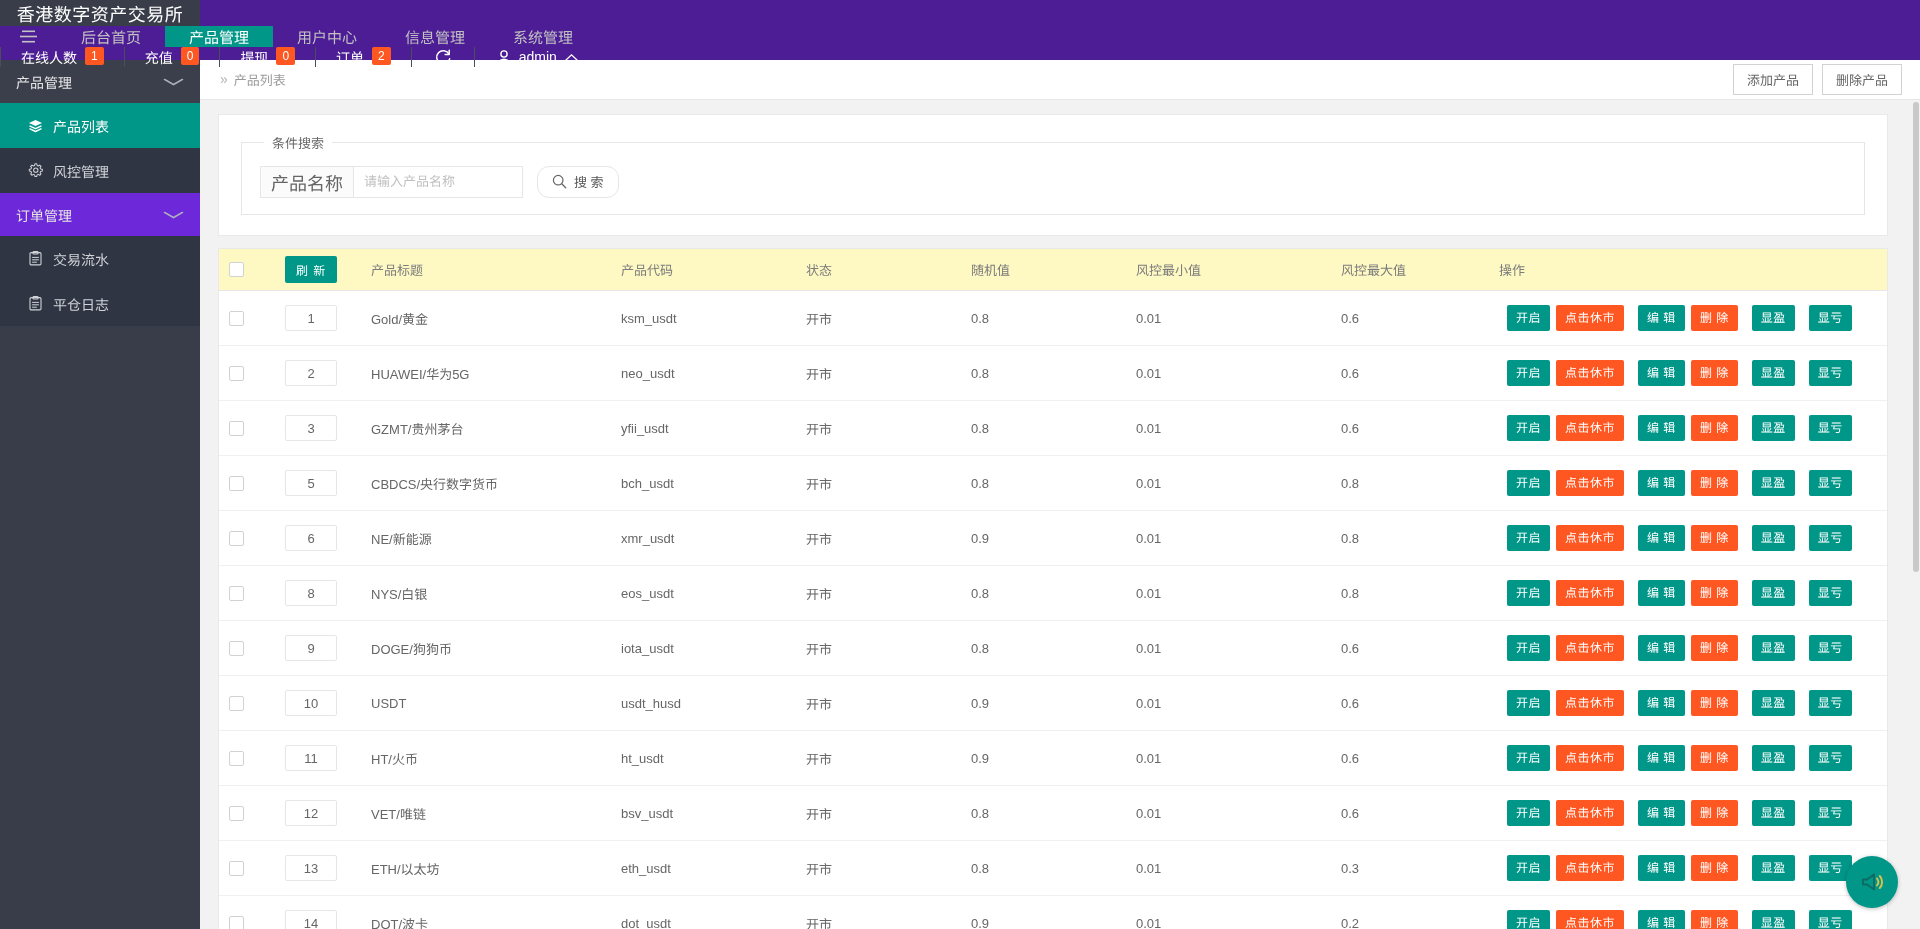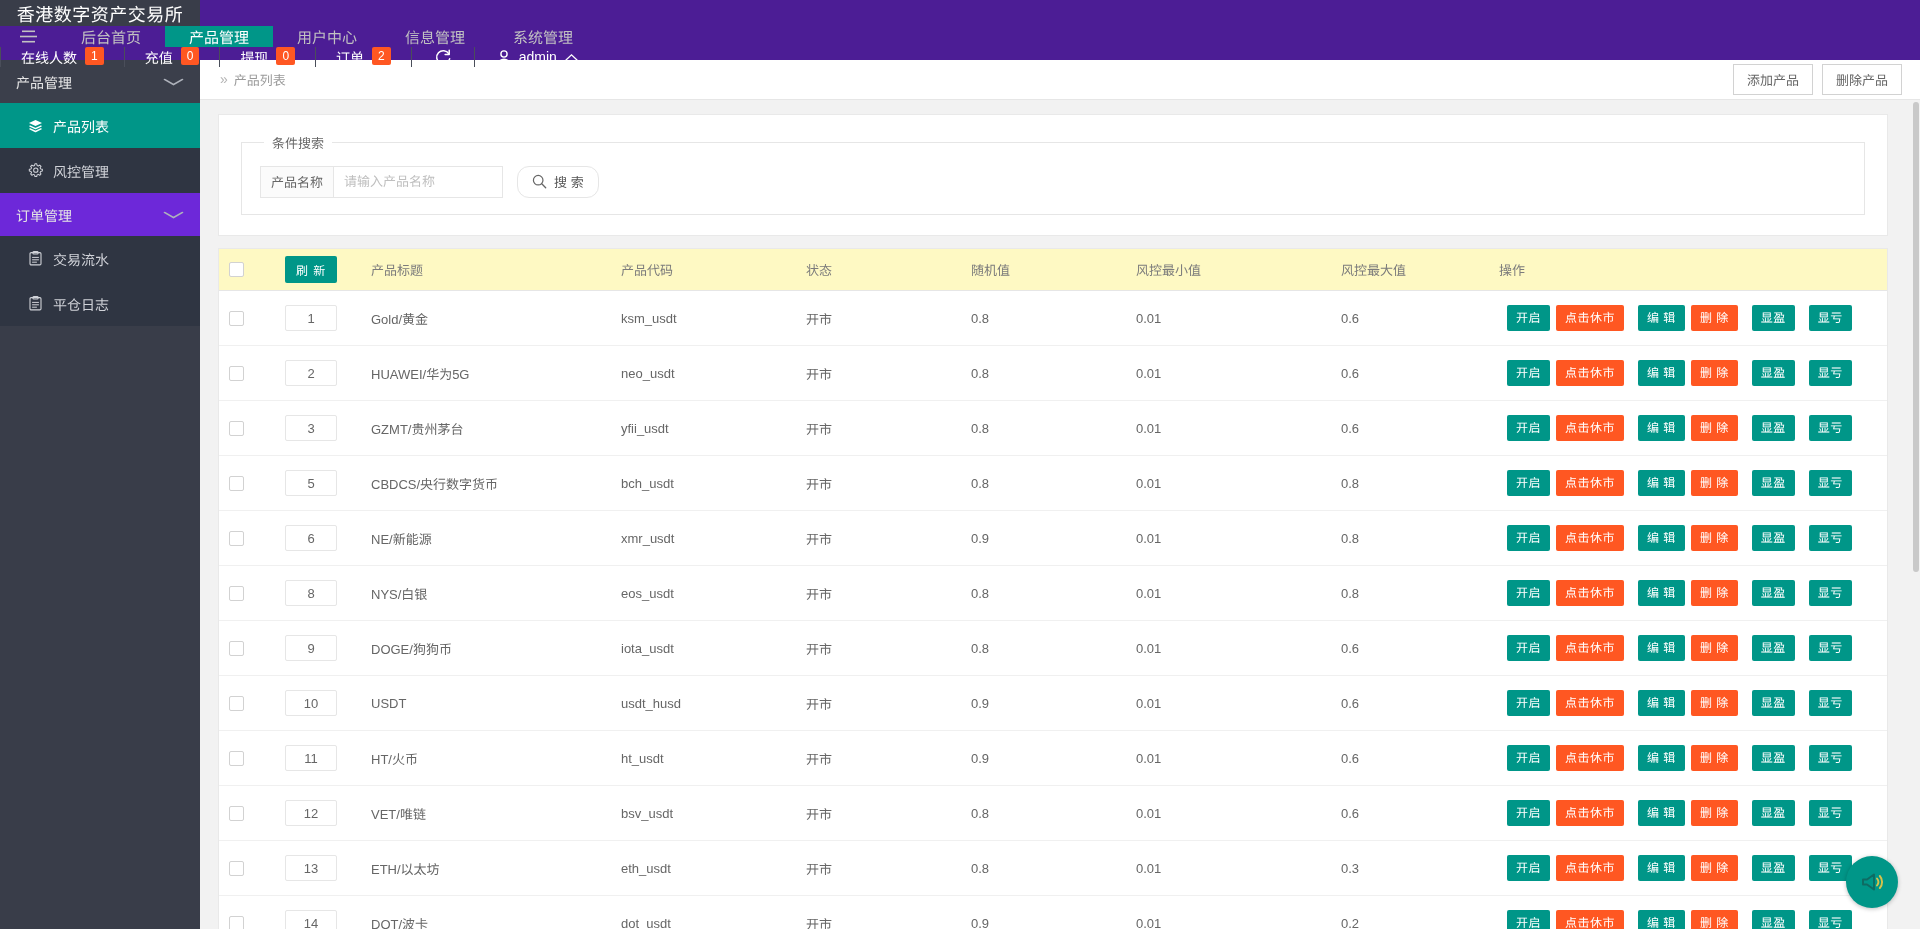--- a/index.html
+++ b/index.html
@@ -163,21 +163,21 @@
     font-size: 13px; color: #666;
     padding: 0 8px;
     margin-left: 4px;
   }
   .form-row { display: flex; align-items: center; gap: 14px; margin-top: 4px; }
   .input-group { display: flex; align-items: stretch; }
   .input-addon {
     border: 1px solid #e6e6e6;
     background: #fbfbfb;
     border-right: none;
-    font-size: 13px;
+    font-size: 18px;
     color: #666;
     padding: 0 10px;
     display: flex; align-items: center;
     white-space: nowrap;
   }
   .text-input {
     border: 1px solid #e6e6e6;
     height: 32px;
     width: 170px;
     padding: 0 10px;

